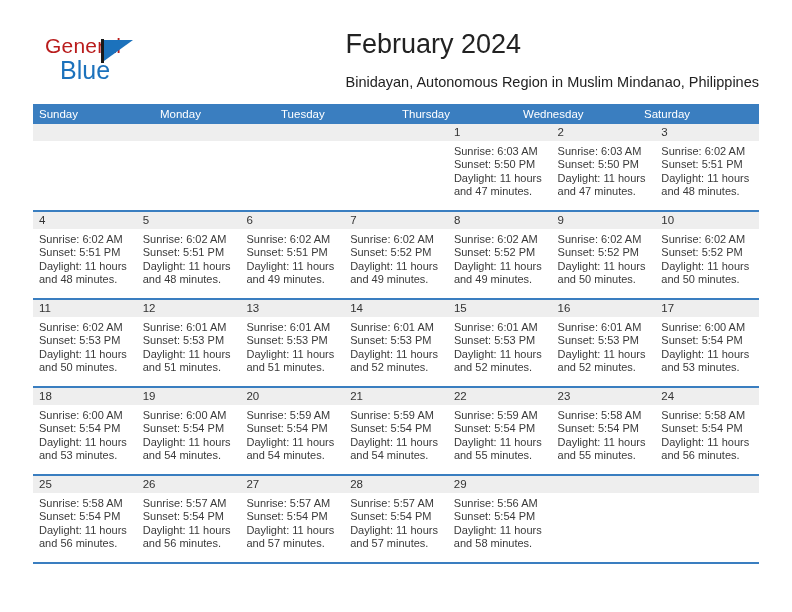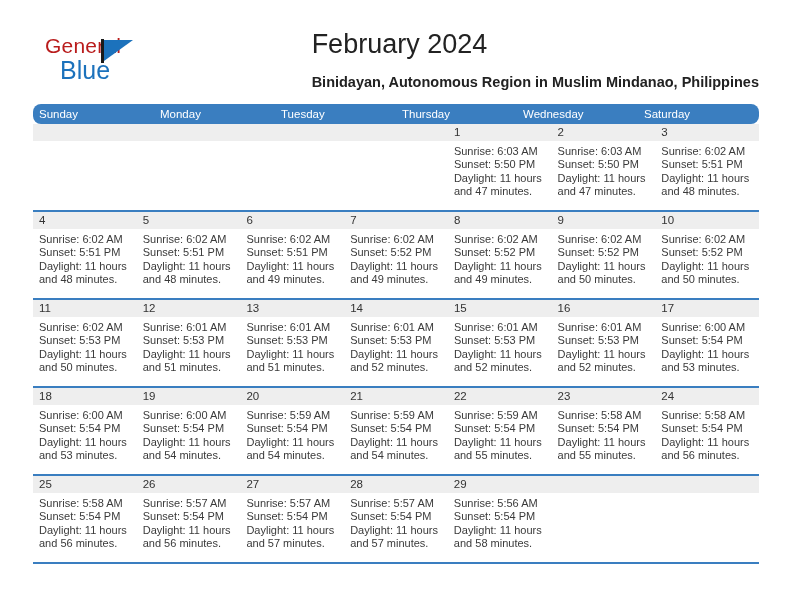--- a/index.html
+++ b/index.html
@@ -83,35 +83,34 @@
     line-height: 32px;
     white-space: nowrap;
     font-weight: normal;
   }
   .location-sub {
     font-size: 14.5px;
     color: #222222;
     line-height: 20px;
     margin-top: 12px;
     white-space: nowrap;
-    font-weight: bold;
+    font-weight: normal;
   }
 
   
   .calendar {
     position: absolute;
     left: 33px;
     top: 104px;
     width: 726px;
   }
   .weekday-row {
     display: flex;
     background: #3a7ec0;
     height: 20px;
-    border-radius: 8px;
   }
   .weekday-cell {
     flex: 1 1 0;
     color: #ffffff;
     font-size: 11.5px;
     line-height: 20px;
     padding-left: 6px;
     box-sizing: border-box;
     white-space: nowrap;
     overflow: hidden;

